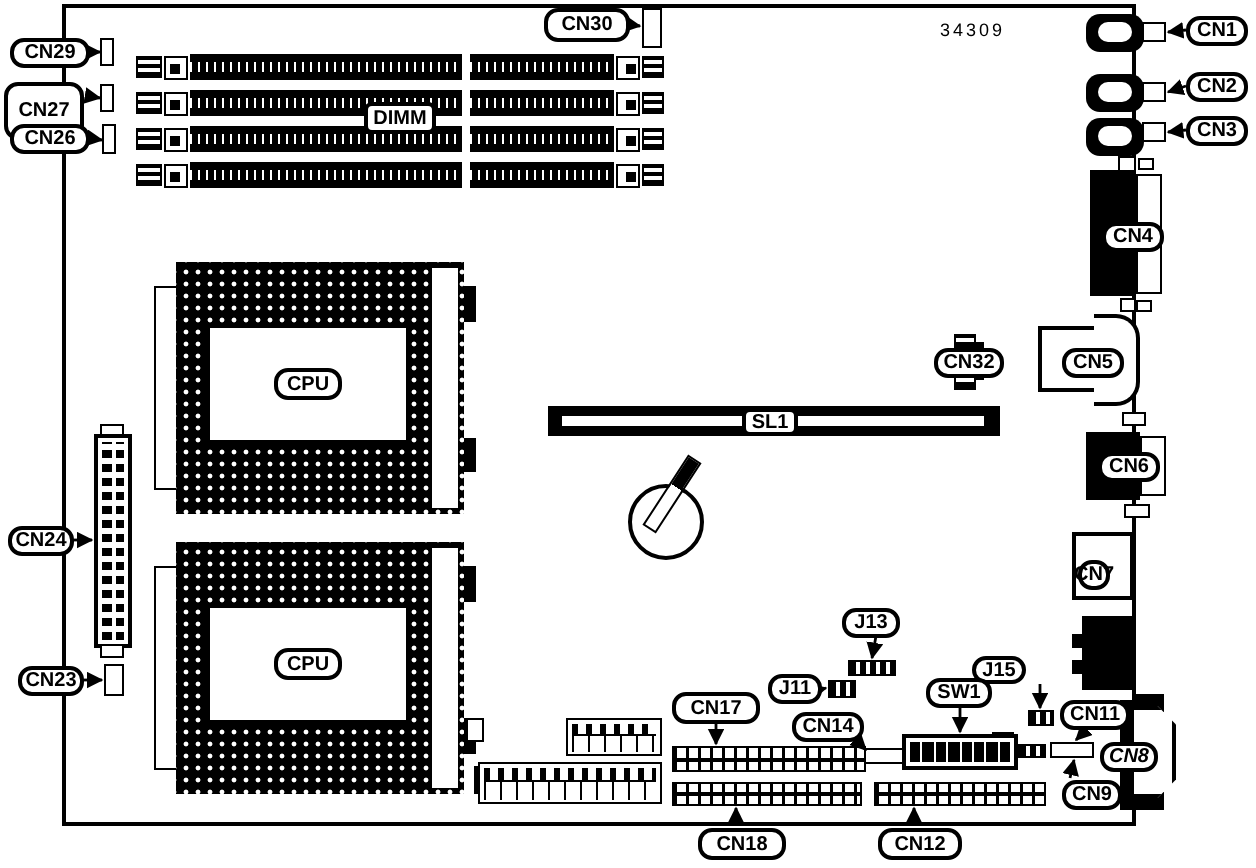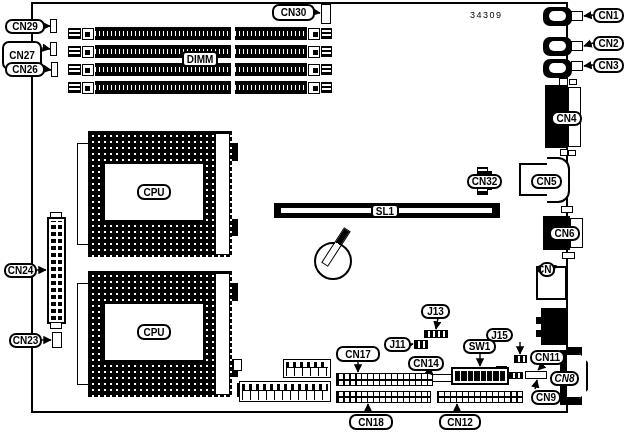--- a/index.html
+++ b/index.html
@@ -233,26 +233,26 @@
   <div class="callout" style="left:5px;top:19px;width:40px;height:15px;">CN29</div>
   <div class="callout" style="left:2px;top:41px;width:40px;height:29px;">CN27</div>
   <div class="callout" style="left:5px;top:62px;width:40px;height:15px;">CN26</div>
   <div class="callout" style="left:272px;top:4px;width:43px;height:17px;">CN30</div>
   <div class="callout" style="left:593px;top:8px;width:31px;height:15px;">CN1</div>
   <div class="callout" style="left:593px;top:36px;width:31px;height:15px;">CN2</div>
   <div class="callout" style="left:593px;top:58px;width:31px;height:15px;">CN3</div>
   <div class="callout" style="left:551px;top:111px;width:31px;height:15px;">CN4</div>
   <div class="callout" style="left:531px;top:174px;width:31px;height:15px;">CN5</div>
   <div class="callout" style="left:549px;top:226px;width:31px;height:15px;">CN6</div>
-  <div class="callout" style="left:539px;top:262px;width:16px;height:15px;">CN7</div>
+  <div class="callout" style="left:539px;top:280px;width:16px;height:15px;">CN7</div>
   <div class="callout" style="left:550px;top:371px;width:29px;height:15px;font-style:italic;">CN8</div>
   <div class="callout" style="left:531px;top:390px;width:30px;height:15px;">CN9</div>
   <div class="callout" style="left:530px;top:350px;width:35px;height:15px;">CN11</div>
   <div class="callout" style="left:439px;top:414px;width:42px;height:16px;">CN12</div>
-  <div class="callout" style="left:408px;top:356px;width:36px;height:15px;">CN14</div>
+  <div class="callout" style="left:396px;top:356px;width:36px;height:15px;">CN14</div>
   <div class="callout" style="left:336px;top:346px;width:44px;height:16px;">CN17</div>
   <div class="callout" style="left:349px;top:414px;width:44px;height:16px;">CN18</div>
   <div class="callout" style="left:9px;top:333px;width:33px;height:15px;">CN23</div>
   <div class="callout" style="left:4px;top:263px;width:33px;height:15px;">CN24</div>
   <div class="callout" style="left:435px;top:174px;width:35px;height:15px;margin-left:32px;">CN32</div>
   <div class="callout" style="left:384px;top:337px;width:27px;height:15px;">J11</div>
   <div class="callout" style="left:421px;top:304px;width:29px;height:15px;">J13</div>
   <div class="callout" style="left:486px;top:328px;width:27px;height:14px;">J15</div>
   <div class="callout" style="left:463px;top:339px;width:33px;height:15px;">SW1</div>
   <div class="callout" style="left:371px;top:204px;width:28px;height:14px;border-radius:4px;">SL1</div>

